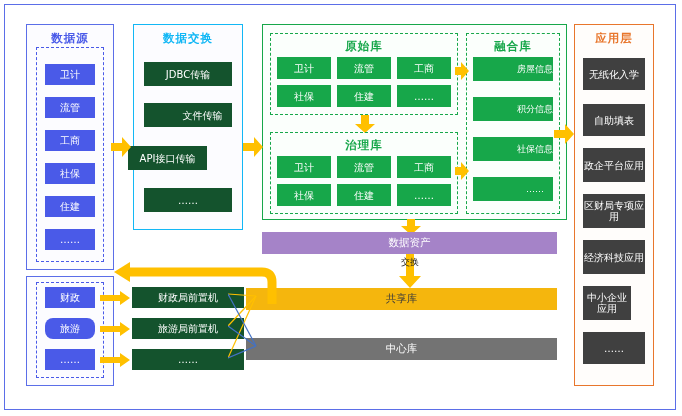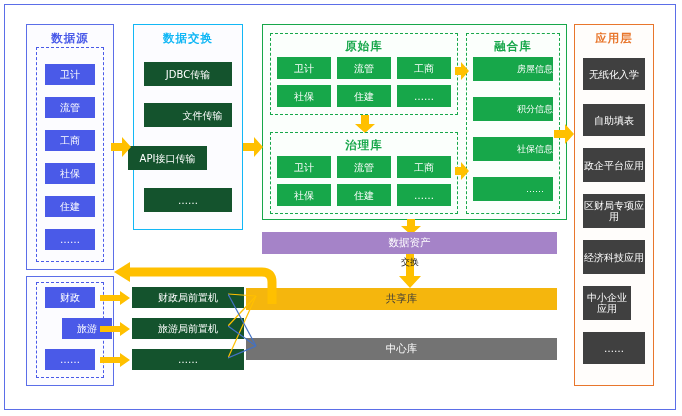--- a/index.html
+++ b/index.html
@@ -62,21 +62,21 @@
   <div class="chip c-blue" style="left:45px;top:97px;width:50px;height:21px;">流管</div>
   <div class="chip c-blue" style="left:45px;top:130px;width:50px;height:21px;">工商</div>
   <div class="chip c-blue" style="left:45px;top:163px;width:50px;height:21px;">社保</div>
   <div class="chip c-blue" style="left:45px;top:196px;width:50px;height:21px;">住建</div>
   <div class="chip c-blue" style="left:45px;top:229px;width:50px;height:21px;">……</div>
 
   <div class="panel" style="left:26px;top:276px;width:88px;height:110px;border:1.5px solid #5b6ee8;"></div>
   <div class="dashed" style="left:36px;top:282px;width:68px;height:96px;border:1.3px dashed #4a5ae8;"></div>
 
   <div class="chip c-blue" style="left:45px;top:287px;width:50px;height:21px;">财政</div>
-  <div class="chip c-blue" style="left:62px;top:318px;width:50px;height:21px;">旅游</div>
+  <div class="chip c-blue" style="left:45px;top:318px;width:50px;height:21px;border-radius:8px;">旅游</div>
   <div class="chip c-blue" style="left:45px;top:349px;width:50px;height:21px;">……</div>
 
   <div class="panel" style="left:133px;top:24px;width:110px;height:206px;border:1.5px solid #12b7f5;"></div>
   <div class="panel-title" style="left:133px;top:31px;width:110px;color:#12b7f5;">数据交换</div>
 
   <div class="chip c-cyan" style="left:144px;top:62px;width:88px;height:24px;">JDBC传输</div>
   <div class="chip c-cyan" style="left:144px;top:103px;width:88px;height:24px;padding-left:29px;">文件传输</div>
   <div class="chip c-cyan" style="left:128px;top:146px;width:79px;height:24px;">API接口传输</div>
   <div class="chip c-cyan" style="left:144px;top:188px;width:88px;height:24px;">……</div>
 

